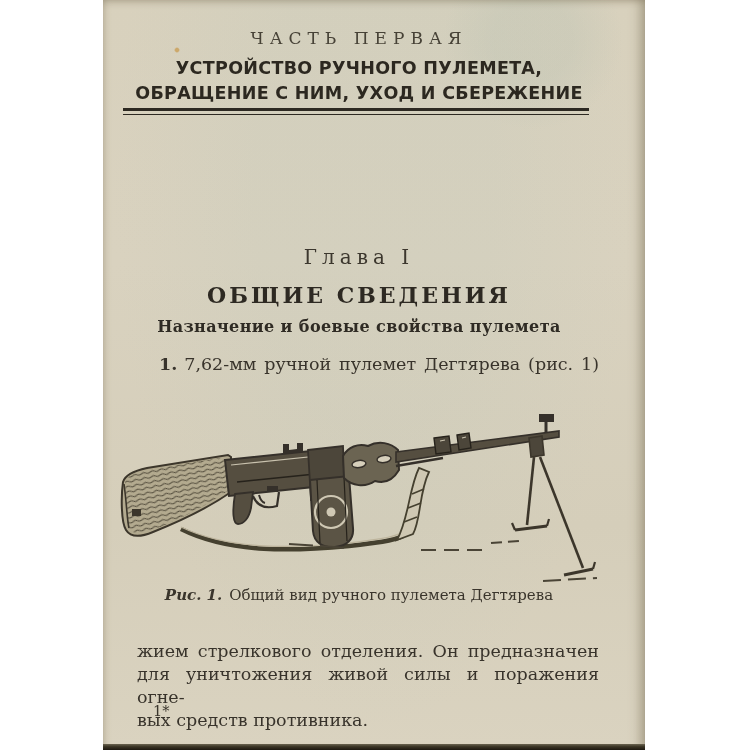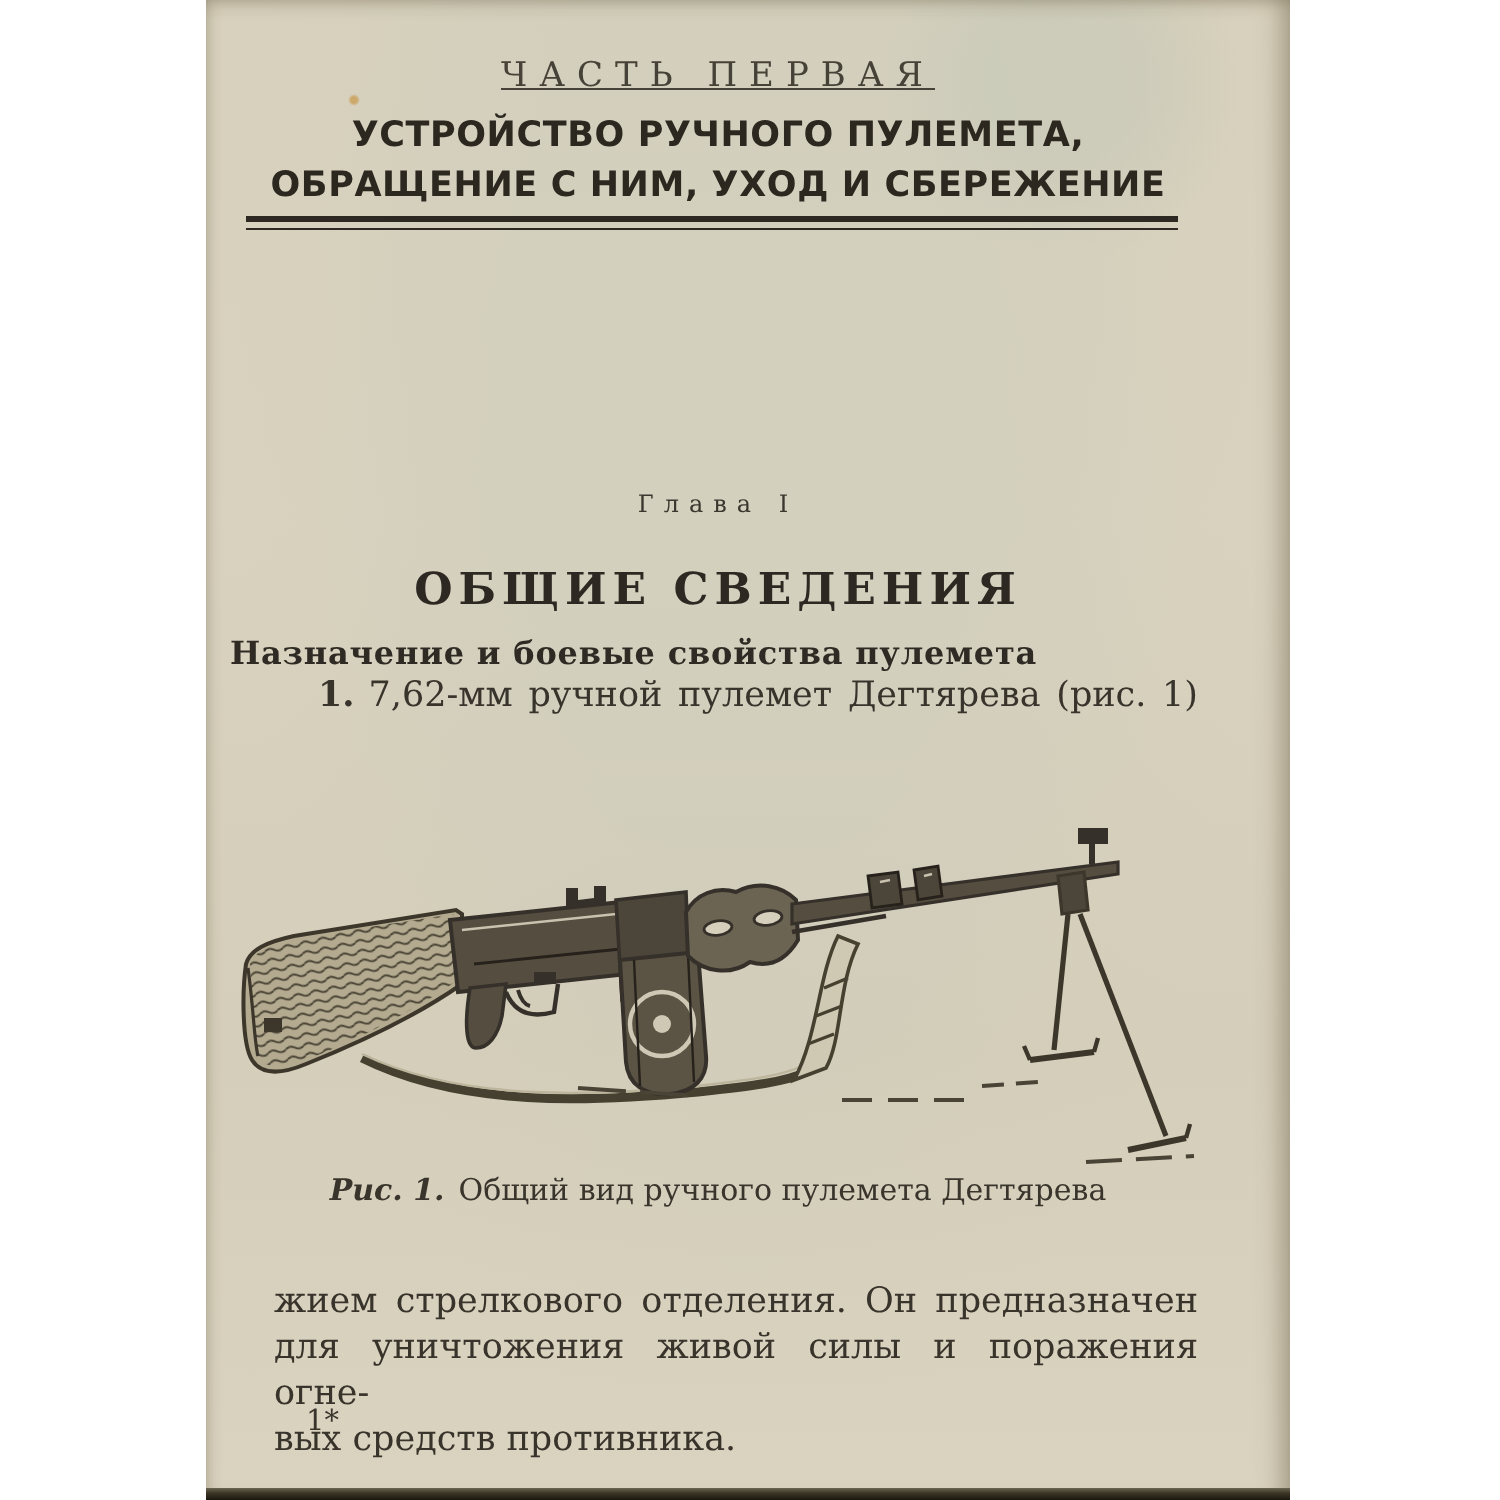--- a/index.html
+++ b/index.html
@@ -13,31 +13,31 @@
            radial-gradient(ellipse at 50% 25%, rgba(186,198,186,.16) 0 120px, rgba(186,198,186,0) 260px),
            linear-gradient(180deg,#d8d1bd 0%,#d9d2bf 35%,#d5cebA 70%,#dad3c0 100%);
          box-shadow: inset -9px 0 12px -5px rgba(108,98,72,.5),
                      inset 4px 0 7px -3px rgba(108,98,72,.35),
                      inset 0 7px 9px -6px rgba(108,98,72,.28);}
   .bottom-edge{position:absolute;left:0;bottom:0;width:100%;height:6px;
          background:linear-gradient(180deg,#6a6350 0%,#3a3424 45%,#1d1810 100%);}
   
   .col{position:absolute;left:12px;top:0;width:488px;height:100%;color:#37322a;}
   .col > div{position:absolute;width:100%;}
-  .part-title{top:28px;text-align:center;font-size:17px;letter-spacing:6px;color:#474237;white-space:nowrap;text-decoration:underline;}
+  .part-title{top:28px;text-align:center;font-size:17px;letter-spacing:6px;color:#474237;white-space:nowrap;}
   .book-title{text-align:center;font-family:"DejaVu Sans","Liberation Sans",sans-serif;
               font-weight:bold;font-size:17.5px;letter-spacing:.3px;color:#2c2820;white-space:nowrap;}
   .bt1{top:58px;} .bt2{top:83px;}
   .rule{top:108px;left:8px !important;width:466px !important;height:3px;
         border-top:3.5px solid #2d2922;border-bottom:1.8px solid #2d2922;}
-  .chapter{top:245px;text-align:center;font-size:12px;letter-spacing:5px;color:#3c372e;white-space:nowrap;}
+  .chapter{top:245px;text-align:center;font-size:20px;letter-spacing:5px;color:#3c372e;white-space:nowrap;}
   .section{top:282px;text-align:center;font-weight:bold;font-size:22px;letter-spacing:3px;color:#2d2922;white-space:nowrap;}
-  .subsection{top:317px;font-weight:bold;font-size:16px;letter-spacing:.4px;color:#2f2b24;white-space:nowrap;}
+  .subsection{top:317px;text-align:center;font-weight:bold;font-size:16px;letter-spacing:.4px;color:#2f2b24;white-space:nowrap;}
   .para{left:22px !important;width:462px !important;font-size:17.5px;color:#38332b;}
-  .p1{top:336px;line-height:25px;}
+  .p1{top:352px;line-height:25px;}
   .p2{top:640px;line-height:23px;}
   .jline{text-align:justify;text-align-last:justify;white-space:normal;}
   .indent{padding-left:22px;}
   .num{font-weight:bold;margin-right:7px;}
   .caption{top:586px;text-align:center;font-size:15px;color:#3a352c;white-space:nowrap;}
   .caption b{margin-right:7px;font-style:italic;}
   .sig{top:703px;left:38px !important;width:60px !important;font-size:14.5px;color:#3a352c;}
   .figure{position:absolute;left:-12px;top:410px;width:542px;height:176px;}
 </style>
 </head>

